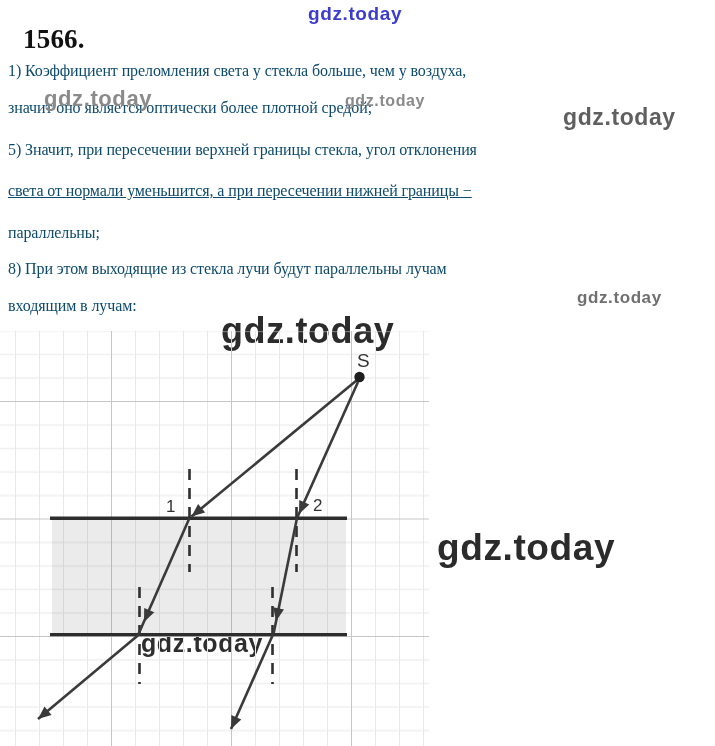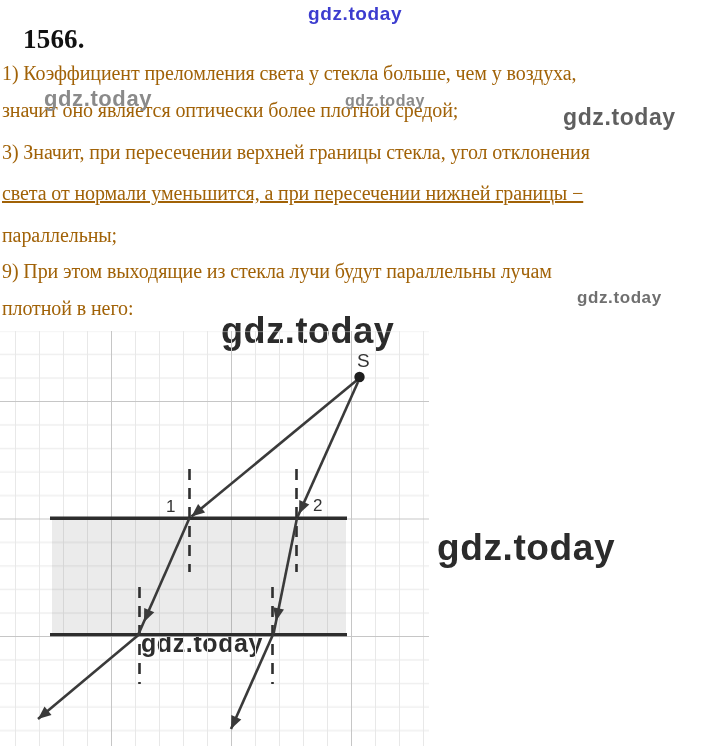--- a/index.html
+++ b/index.html
@@ -10,22 +10,22 @@
     overflow: hidden;
     font-family: "Liberation Serif", serif;
   }
   .heading {
     position: absolute; left: 2px; top: 24px;
     font-size: 27px; font-weight: bold; color: #111;
     letter-spacing: 0.2px;
     margin-left: 21px;
   }
   .txt-line {
-    position: absolute; left: 2px;
-    font-size: 20px; color: #a16207;
+    position: absolute; left: 8px;
+    font-size: 16px; color: #0c4a6e;
     white-space: nowrap; letter-spacing: -0.1px;
   }
   .l0 { top: 62px; }
   .l1 { top: 99px; }
   .l2 { top: 141px; }
   .l3 { top: 182px; text-decoration: underline; }
   .l4 { top: 224px; }
   .l5 { top: 260px; }
   .l6 { top: 297px; }
   .wm {
@@ -48,25 +48,25 @@
     font-weight: 300; fill: #333;
   }
 </style>
 </head>
 <body>
 
 <div class="heading">1566.</div>
 
 <div class="txt-line l0">1) Коэффициент преломления света у стекла больше, чем у воздуха,</div>
 <div class="txt-line l1">значит оно является оптически более плотной средой;</div>
-<div class="txt-line l2">3) Значит, при пересечении верхней границы стекла, угол отклонения</div>
+<div class="txt-line l2">5) Значит, при пересечении верхней границы стекла, угол отклонения</div>
 <div class="txt-line l3">света от нормали уменьшится, а при пересечении нижней границы −</div>
 <div class="txt-line l4">параллельны;</div>
-<div class="txt-line l5">9) При этом выходящие из стекла лучи будут параллельны лучам</div>
-<div class="txt-line l6">плотной в него:</div>
+<div class="txt-line l5">8) При этом выходящие из стекла лучи будут параллельны лучам</div>
+<div class="txt-line l6">входящим в лучам:</div>
 
 <div class="wm wm-top">gdz.today</div>
 <div class="wm wm-a">gdz.today</div>
 <div class="wm wm-b">gdz.today</div>
 <div class="wm wm-c">gdz.today</div>
 <div class="wm wm-d">gdz.today</div>
 <div class="wm wm-e">gdz.today</div>
 <div class="wm wm-f">gdz.today</div>
 <div class="wm wm-g">gdz.today</div>
 

